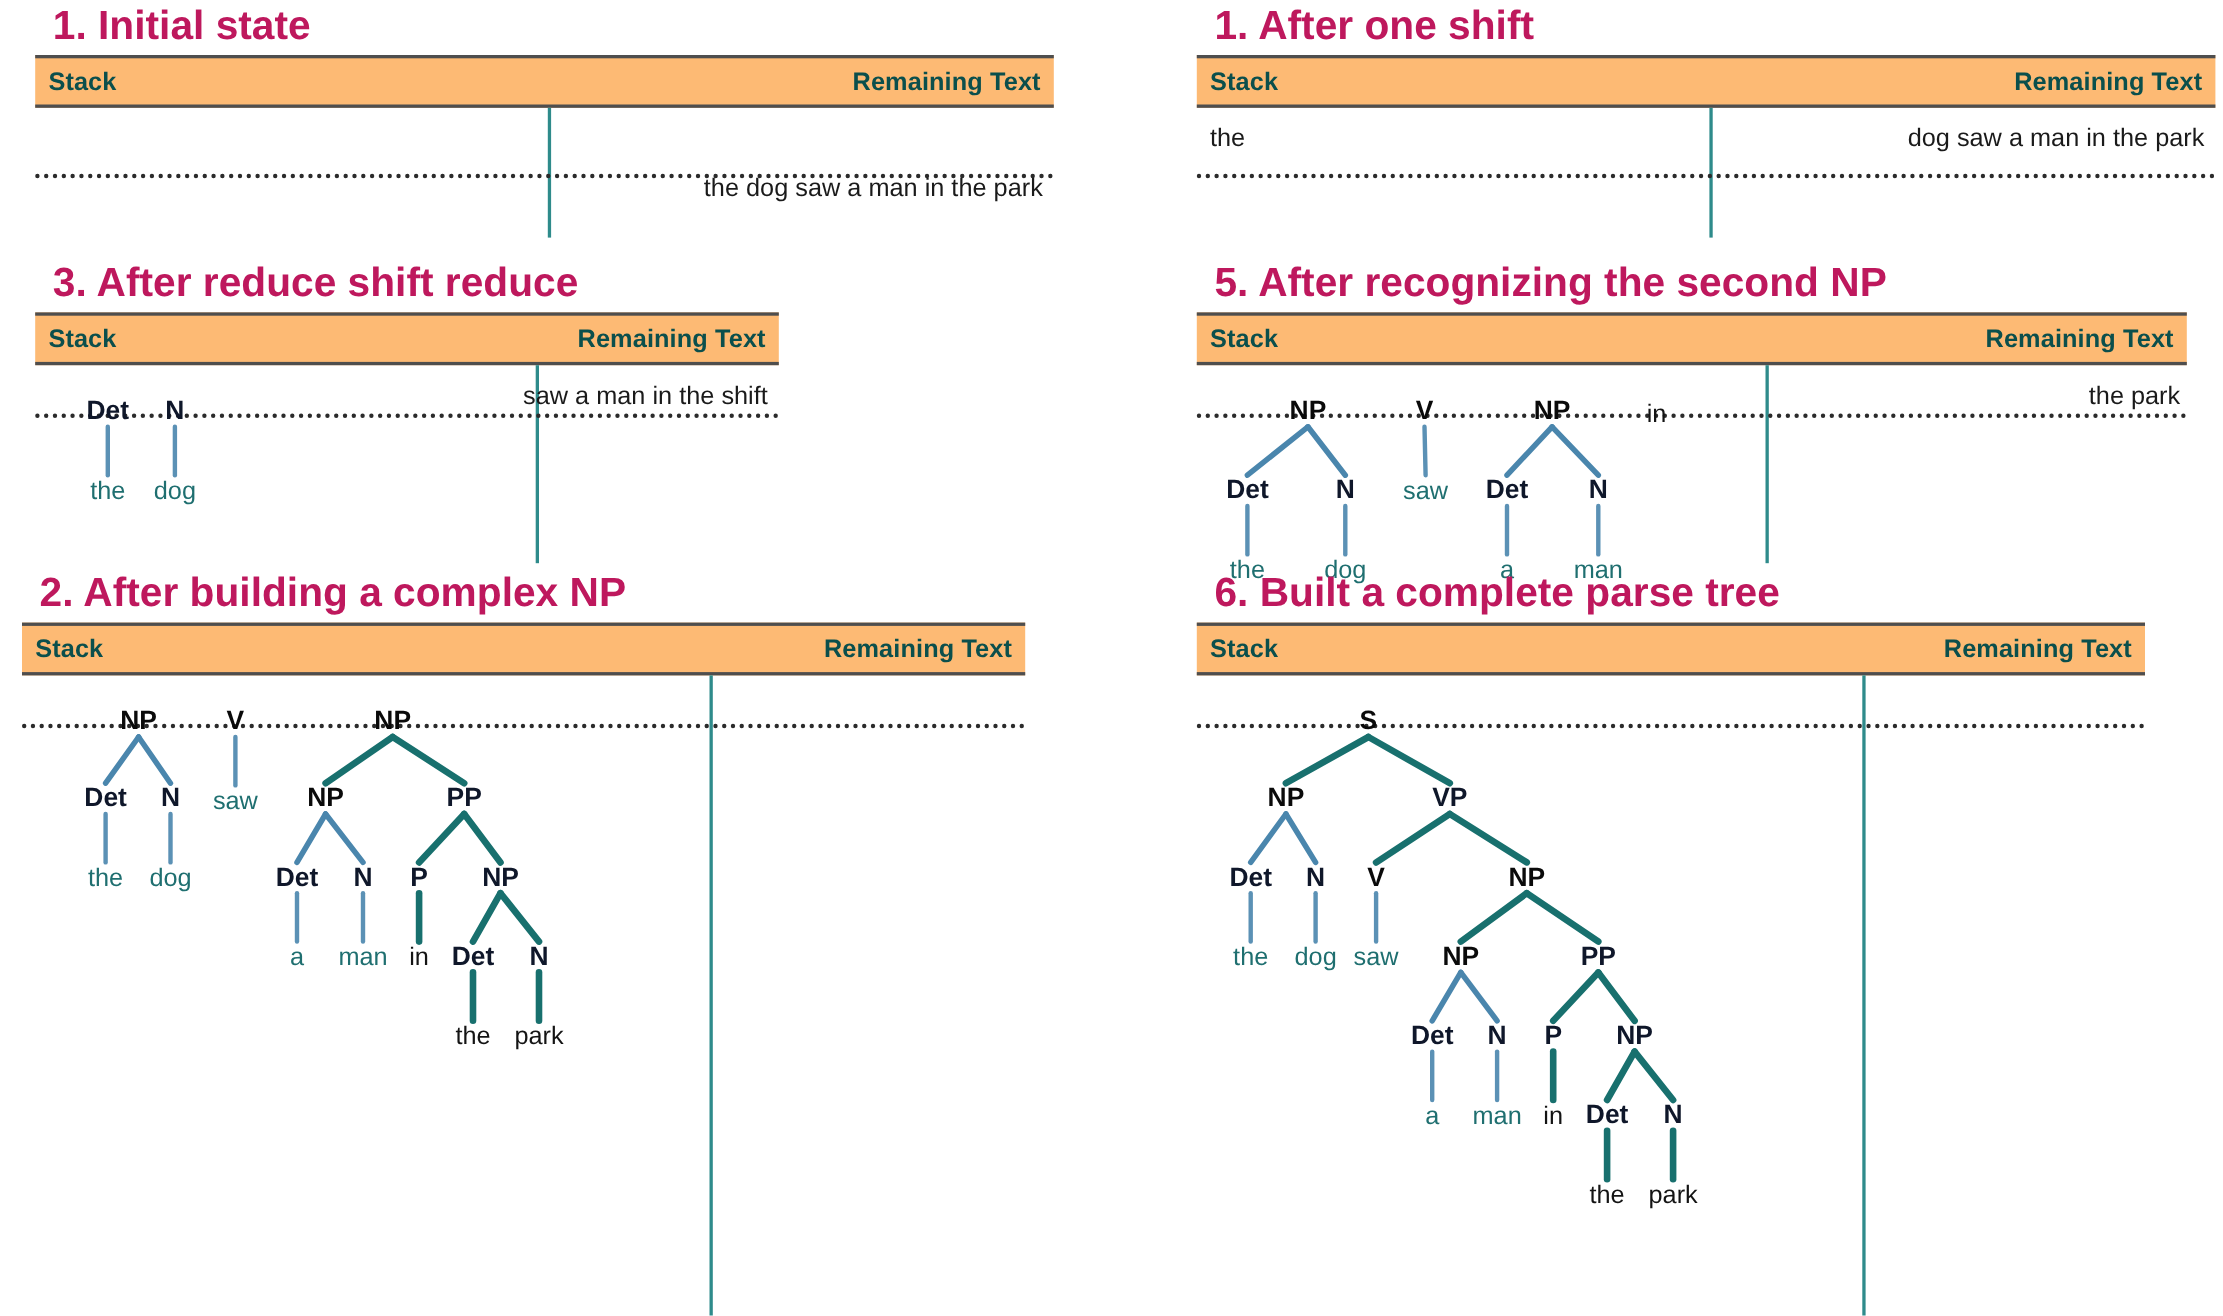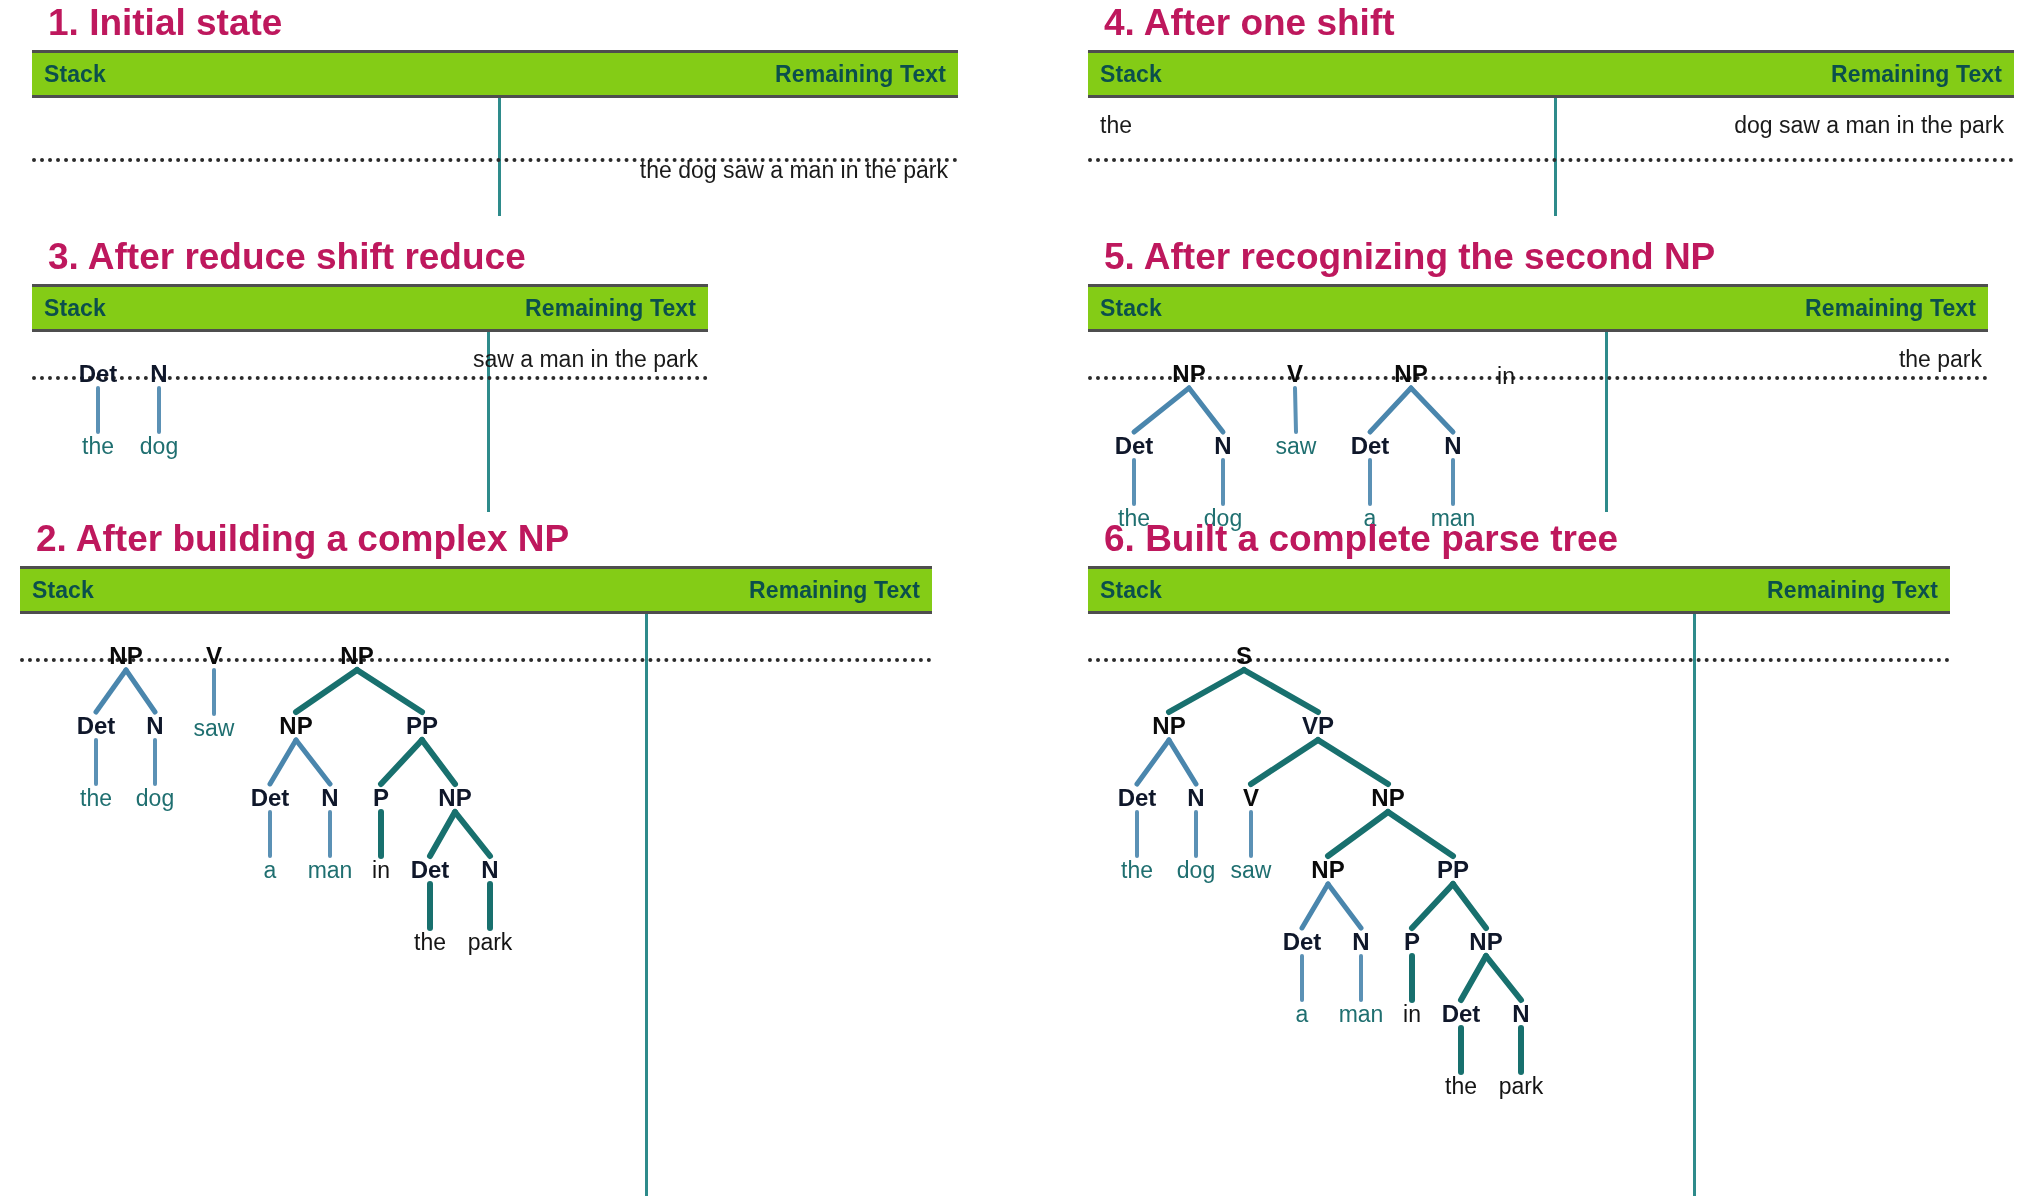--- a/index.html
+++ b/index.html
@@ -11,21 +11,21 @@
   .panel{position:absolute;}
   .panel-title{
     font-size:37px;color:#be185d;font-weight:700;
     font-family:"Liberation Sans", sans-serif;
     white-space:nowrap;line-height:1.05;
     position:absolute;left:16px;top:0;
   }
   .table{position:absolute;left:0;}
   .thead{
     position:relative;
-    background:#84cc16;
+    background:#fdba74;
     border-top:3px solid #4e4e4e;
     border-bottom:3px solid #4e4e4e;
     height:42px;
     box-sizing:content-box;
   }
   .th{
     position:absolute;top:50%;transform:translateY(-50%);
     font-size:23px;font-weight:bold;color:#0b4f4c;
     font-family:"Liberation Sans", sans-serif;
     white-space:nowrap;letter-spacing:0.1px;
@@ -77,21 +77,21 @@
     </div>
     <div class="tbody" style="height:118px;">
       <div class="vdiv" style="left:466px;height:118px;"></div>
       <div class="dotted" style="top:60px;width:926px;"></div>
       <div class="remain-text" style="right:10px;top:14px;margin-top:45px;">the dog saw a man in the park</div>
     </div>
   </div>
 </div>
 
 <div class="panel" style="left:1088px;top:4px;width:926px;height:210px;">
-  <div class="panel-title">4. After one shift</div>
+  <div class="panel-title">1. After one shift</div>
   <div class="table" style="top:46px;width:926px;">
     <div class="thead">
       <div class="th th-stack">Stack</div>
       <div class="th th-remain">Remaining Text</div>
     </div>
     <div class="tbody" style="height:118px;">
       <div class="vdiv" style="left:466px;height:118px;"></div>
       <div class="dotted" style="top:60px;width:926px;"></div>
       <div class="stack-flat" style="left:12px;top:14px;">the</div>
       <div class="remain-text" style="right:10px;top:14px;">dog saw a man in the park</div>
@@ -102,21 +102,21 @@
 <div class="panel" style="left:32px;top:238px;width:676px;height:250px;">
   <div class="panel-title">3. After reduce shift reduce</div>
   <div class="table" style="top:46px;width:676px;">
     <div class="thead">
       <div class="th th-stack">Stack</div>
       <div class="th th-remain">Remaining Text</div>
     </div>
     <div class="tbody" style="height:180px;">
       <div class="vdiv" style="left:455px;height:180px;"></div>
       <div class="dotted" style="top:44px;width:676px;"></div>
-      <div class="remain-text" style="right:10px;top:14px;">saw a man in the park</div>
+      <div class="remain-text" style="right:10px;top:14px;">saw a man in the shift</div>
       <div class="tree" style="left:14px;top:14px;">
           <svg width="700" height="600">
             <line x1="52" y1="42" x2="52" y2="86" stroke="#5b91b5" stroke-width="4" stroke-linecap="round"></line>
             <line x1="113" y1="42" x2="113" y2="86" stroke="#5b91b5" stroke-width="4" stroke-linecap="round"></line>
           </svg>
           <div class="node nt" style="left: 52px; top: 28px;">Det</div>
           <div class="node nt" style="left: 113px; top: 28px;">N</div>
           <div class="node leaf" style="left: 52px; top: 100px;">the</div>
           <div class="node leaf" style="left: 113px; top: 100px;">dog</div>
         </div>

